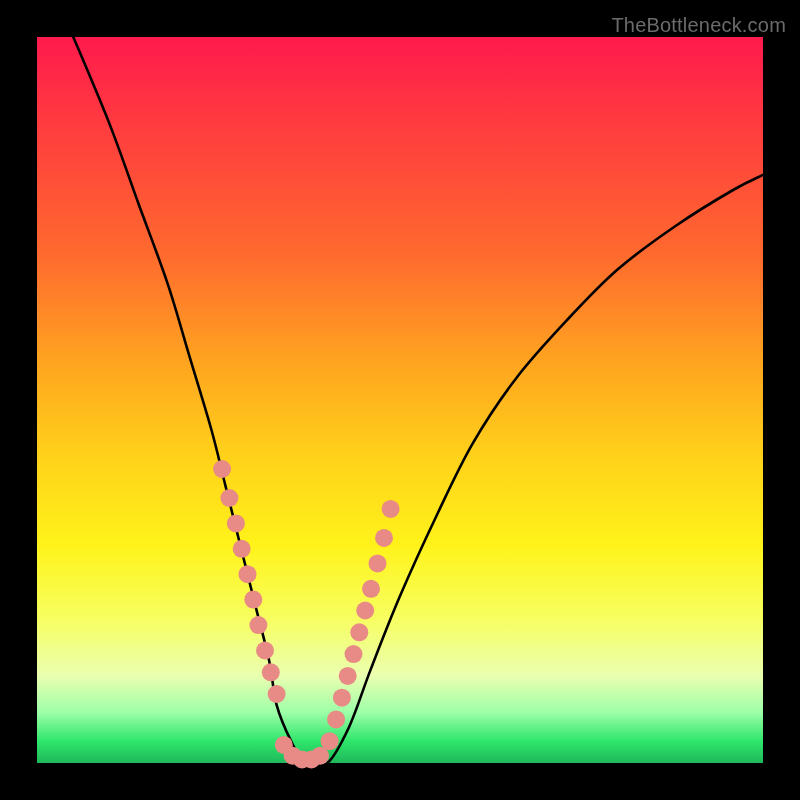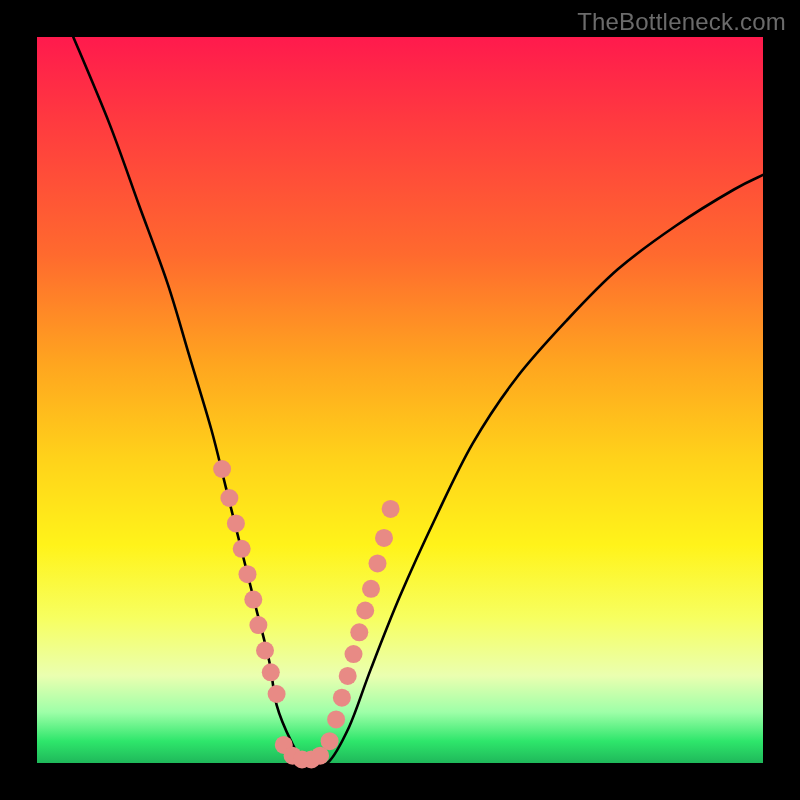--- a/index.html
+++ b/index.html
@@ -36,24 +36,24 @@
       #fff31a 70%,
       #f7ff60 80%,
       #eaffb0 88%,
       #9effa8 93%,
       #2ee66b 97%,
       #1fb85a 100%
     );
   }
   .watermark {
     position: absolute;
-    top: 8px;
+    top: 14px;
     right: 14px;
     color: #6b6b6b;
-    font-size: 24px;
+    font-size: 20px;
     font-weight: 500;
     letter-spacing: 0.2px;
     user-select: none;
   }
   svg.curve {
     position: absolute;
     left: 0;
     top: 0;
     width: 726px;
     height: 726px;

